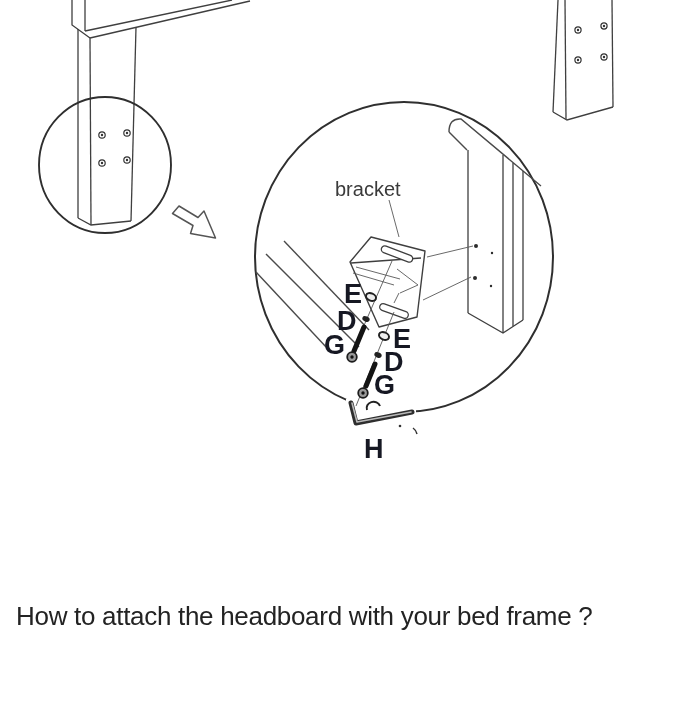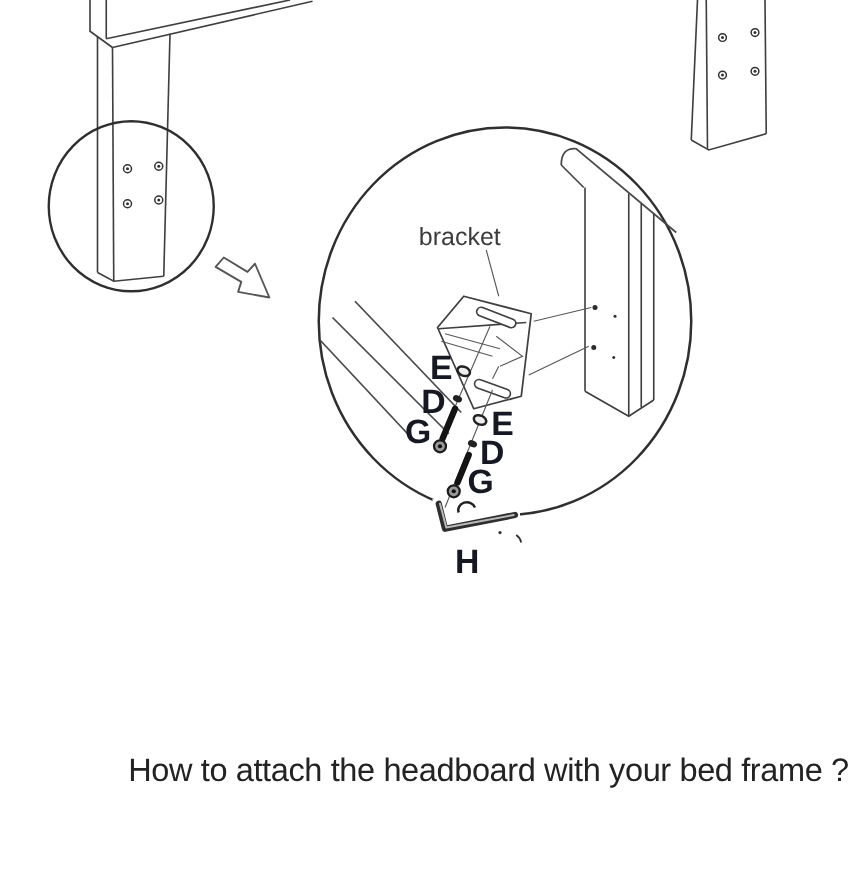--- a/index.html
+++ b/index.html
@@ -1,21 +1,21 @@
 <!DOCTYPE html>
 <html><head>
 <meta charset="utf-8">
 <style>
   html,body{margin:0;padding:0;background:#fff;}
   .page{position:relative;width:679px;height:712px;background:#ffffff;overflow:hidden;
         font-family:"Liberation Sans",sans-serif;border-radius:12px;}
   .diagram-svg{position:absolute;left:0;top:0;}
   .instructions{position:absolute;left:0;top:524px;width:679px;color:#232323;
         font-size:26px;line-height:37px;letter-spacing:-0.3px;white-space:pre;}
-  .instr-heading{margin-left:16px;text-align:right;}
+  .instr-heading{margin-left:16px;}
   .instr-step{margin-left:22px;}
   .callout{font-weight:bold;font-size:27px;fill:#161823;font-family:"Liberation Sans",sans-serif;}
   .bracket-label{font-size:20px;fill:#3b3b3b;font-family:"Liberation Sans",sans-serif;}
   .ln{stroke:#3f3f3f;stroke-width:1.3;fill:none;}
   .ln2{stroke:#4a4a4a;stroke-width:1.4;fill:none;}
   .thin{stroke:#585858;stroke-width:0.9;fill:none;}
 </style>
 </head>
 <body>
 

